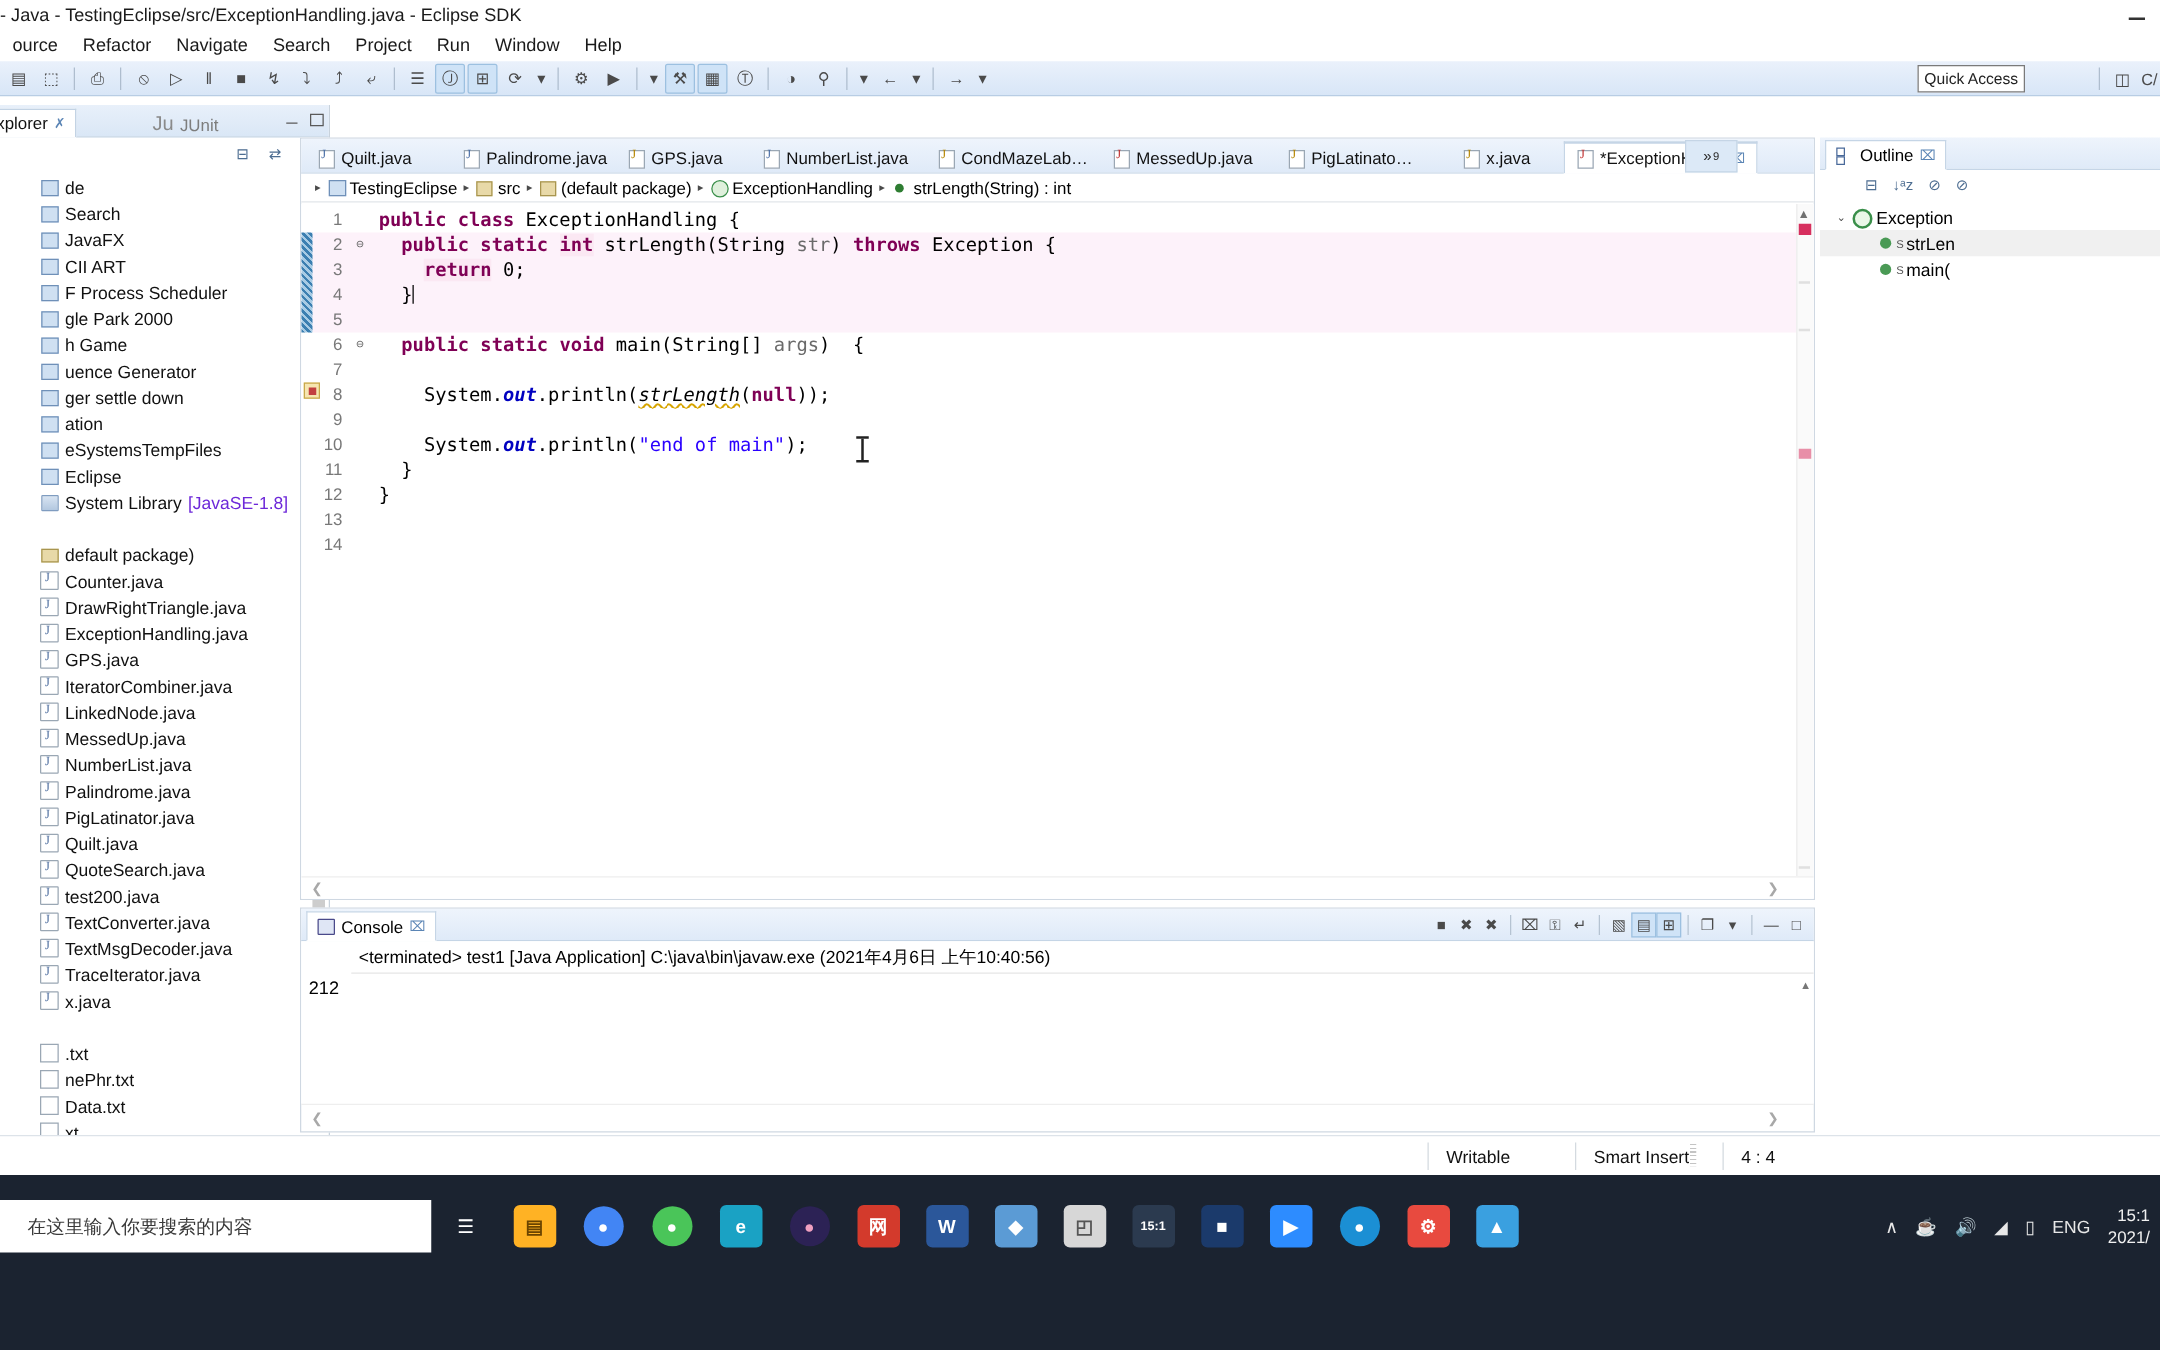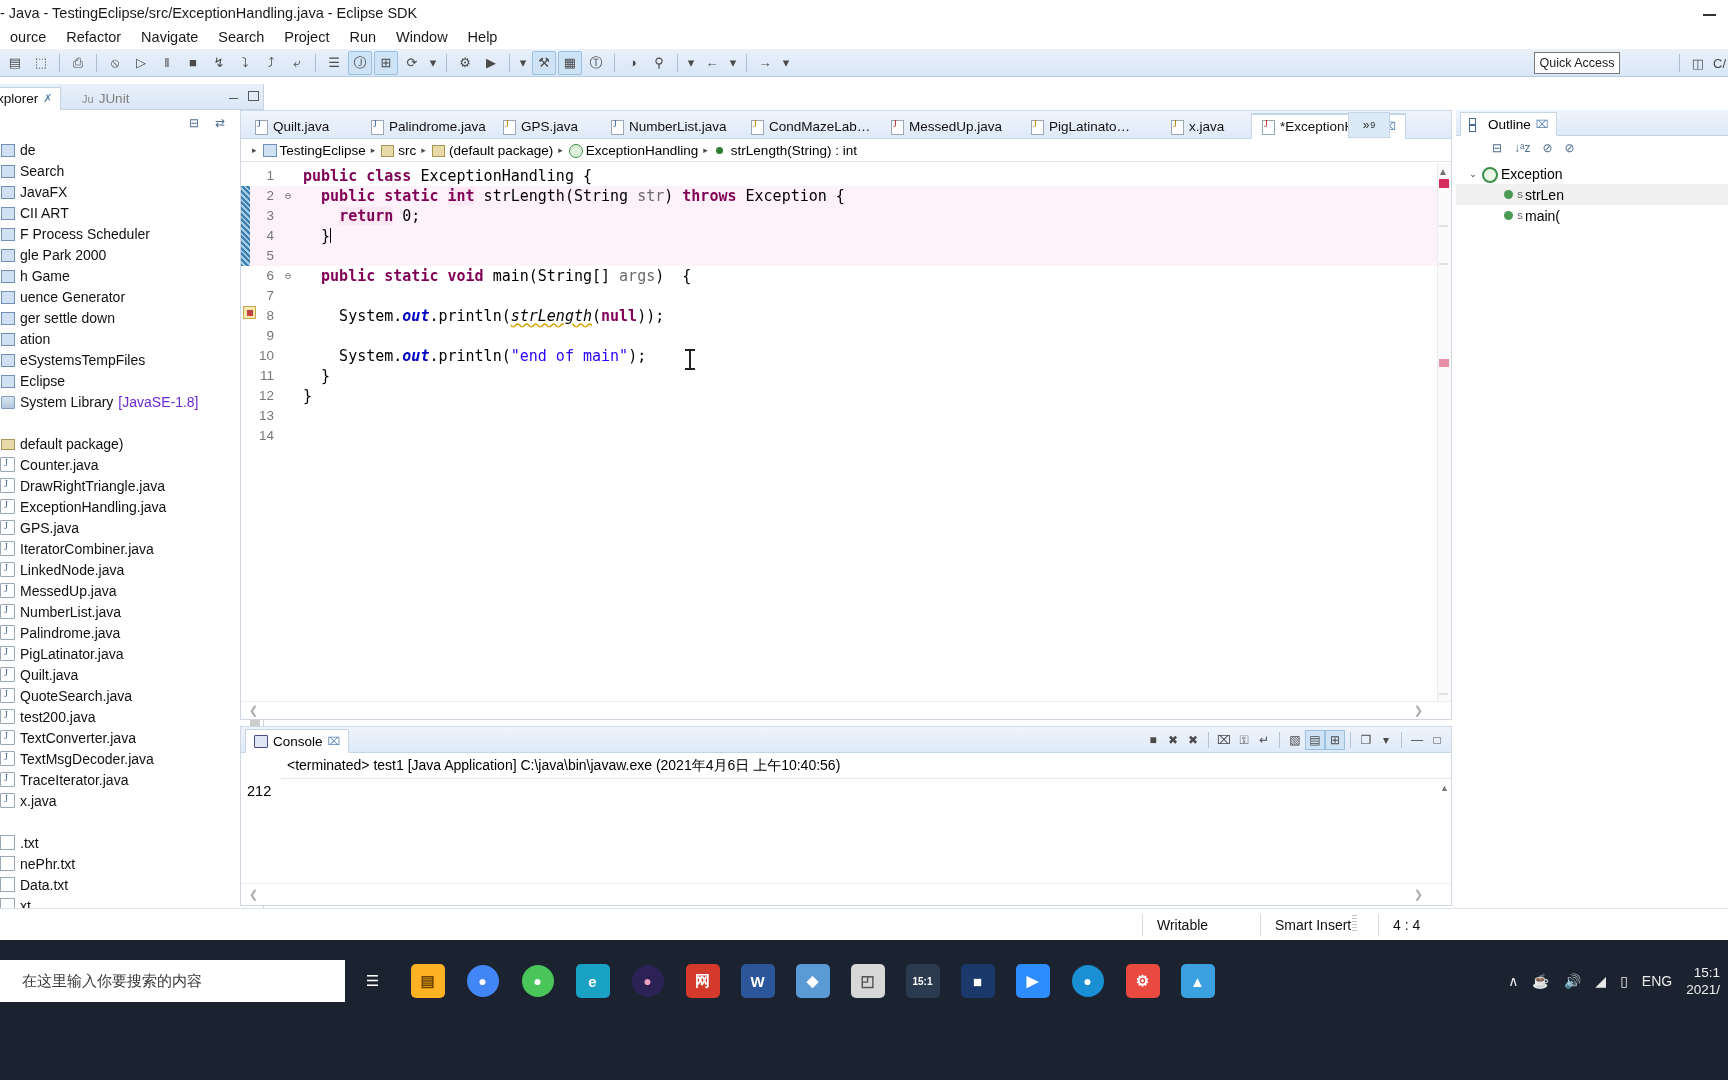--- a/index.html
+++ b/index.html
@@ -58,21 +58,21 @@
   .lp-tab.sel { left:-12px; background:#fff; border:1px solid #c3d3e4; border-bottom-color:#fff; color:#111; }
   .lp-tab.unsel { left:74px; color:#7d7d7d; top:4px; }
   .lp-xicon { color:#5b85b5; font-size:11px; }
   .lp-minmax { position:absolute; right:4px; top:4px; display:flex; gap:6px; align-items:center; }
   .mm { width:17px; height:15px; display:flex; align-items:center; justify-content:center; }
   .mm-min::after{content:"";width:9px;height:1.5px;background:#5a5a5a;margin-top:6px;}
   .mm-max{ border:1.5px solid #5a5a5a; width:11px;height:10px; }
   .lp-toolrow { height:26px; background:#fff; display:flex; align-items:center; justify-content:flex-end; gap:8px; padding-right:8px; }
   .lp-ticon { width:18px; height:18px; display:flex; align-items:center; justify-content:center; font-size:12px; color:#4d6d91; }
 
-  .tree { position:absolute; left:0; top:52px; right:0; bottom:0; overflow:hidden; padding-top:3px; }
+  .tree { position:absolute; left:0; top:52px; right:0; bottom:0; overflow:hidden; padding-top:3px;padding-left:32px; }
   .trow { height:21px; display:flex; align-items:center; font-size:14px; color:#111; white-space:nowrap; padding-left:0px; }
   .trow .tlabel { margin-left:3px; }
   .dim { color:#6d28d9;text-align:center; }
   .ico { width:15px; height:15px; margin-right:2px; flex:0 0 auto; display:inline-block; position:relative; }
   .ico-java { background:#fff; border:1px solid #9aa7b4; border-radius:1px; }
   .ico-java::after{ content:"J"; position:absolute; left:3px; top:-1px; font-size:10px; color:#4f6fa0; font-family:"Liberation Serif",serif;}
   .ico-pkg::before{ content:""; position:absolute; left:1px; top:3px; width:12px; height:9px; background:#e8d9a8; border:1px solid #a8954f; }
   .ico-lib::before{ content:""; position:absolute; left:1px; top:2px; width:12px; height:11px;
      background:linear-gradient(#d8e4f2,#b3c8e0); border:1px solid #7f9cc0; border-radius:1px; }
   .ico-txt{ background:#fff; border:1px solid #9aa7b4; }
@@ -270,21 +270,21 @@
     <div class="tbi" style="width:auto;font-size:13px;">C/</div>
   </div>
 
   <div class="left-panel">
     <div class="lp-tabs">
       <div class="lp-tab sel">
         <span>xplorer</span>
         <span class="lp-xicon">✗</span>
       </div>
       <div class="lp-tab unsel">
-        <span style="font-size:11px;color:#8a8a8a;">Ju</span>
+        <span style="font-size:16px;color:#8a8a8a;margin-left:40px;">Ju</span>
         <span>JUnit</span>
       </div>
       <div class="lp-minmax">
         <div class="mm mm-min"></div>
         <div class="mm mm-max"></div>
       </div>
     </div>
     <div class="lp-toolrow">
       <div class="lp-ticon">⊟</div>
       <div class="lp-ticon">⇄</div>

